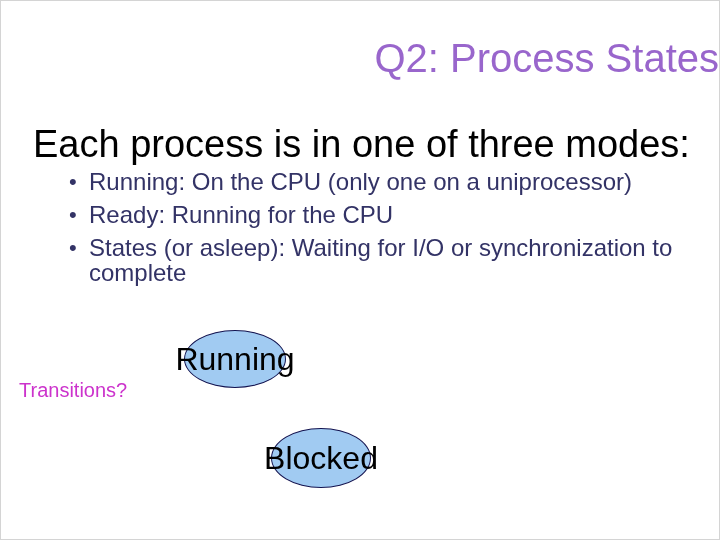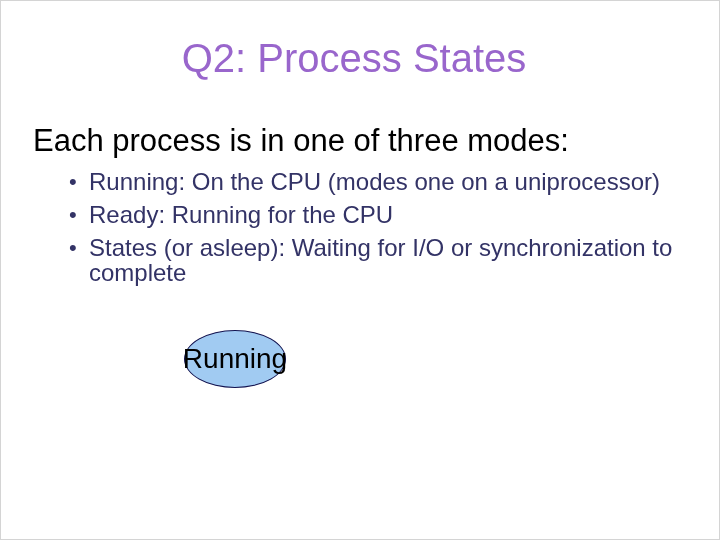--- a/index.html
+++ b/index.html
@@ -10,31 +10,31 @@
     position: relative;
     overflow: hidden;
   }
   .slide {
     position: absolute; inset: 0;
     border: 1px solid #d4d4d4;
     box-sizing: border-box;
   }
   .slide-title {
     position: absolute;
-    top: 37px; left: 0; right: 12px;
-    text-align: center;
+    top: 37px; left: 0; right: 0;
+    text-align: right;
     font-size: 40px;
     line-height: 1.0;
     color: var(--title, #9966CC);
     white-space: nowrap;
   }
   .body-heading {
     position: absolute;
     top: 124px; left: 32px;
-    font-size: 31px;
+    font-size: 38px;
     line-height: 1.0;
     color: var(--heading, #000000);
     white-space: nowrap;
   }
   .bullet-list {
     position: absolute;
     top: 168px; left: 68px;
     width: 644px;
     list-style: none;
     margin: 0; padding: 0;
@@ -65,52 +65,56 @@
     position: absolute;
     background: var(--ellipse-fill, #A1CBF2);
     border: 1px solid var(--ellipse-border, #141450);
     border-radius: 50%;
     box-sizing: border-box;
     display: flex;
     align-items: center;
     justify-content: center;
   }
   .state-label {
-    font-size: 28px;
+    font-size: 32px;
     color: var(--ellipse-text, #000000);
     white-space: nowrap;
   }
   .ellipse-running { left: 183px; top: 329px; width: 102px; height: 58px; }
   .ellipse-ready   { left: 380px; top: 330px; width: 100px; height: 58px; }
   .ellipse-blocked { left: 270px; top: 427px; width: 100px; height: 60px; }
 </style>
 </head>
 <body style="--title: #9966CC; --heading: #000000; --bullet-text: #333366; --transitions: #CC33CC; --ellipse-fill: #A1CBF2; --ellipse-border: #141450; --ellipse-text: #000000;">
 
 <div class="slide">
 
   <div class="slide-title">Q2: Process States</div>
 
   <div class="body-heading">Each process is in one of three modes:</div>
 
   <ul class="bullet-list">
     <li class="bullet-item">
       <span class="bullet-marker">•</span>
-      <span class="bullet-text">Running: On the CPU (modes one on a uniprocessor)</span>
+      <span class="bullet-text">Running: On the CPU (only one on a uniprocessor)</span>
     </li>
     <li class="bullet-item">
       <span class="bullet-marker">•</span>
       <span class="bullet-text">Ready: Running for the CPU</span>
     </li>
     <li class="bullet-item">
       <span class="bullet-marker">•</span>
       <span class="bullet-text">States (or asleep): Waiting for I/O or synchronization to complete</span>
     </li>
   </ul>
 
+  <div class="transitions-label">Transitions?</div>
 
   <div class="state-ellipse ellipse-running">
     <span class="state-label">Running</span>
   </div>
 
 
+  <div class="state-ellipse ellipse-blocked">
+    <span class="state-label">Blocked</span>
+  </div>
 
 </div>
 
 </body></html>

